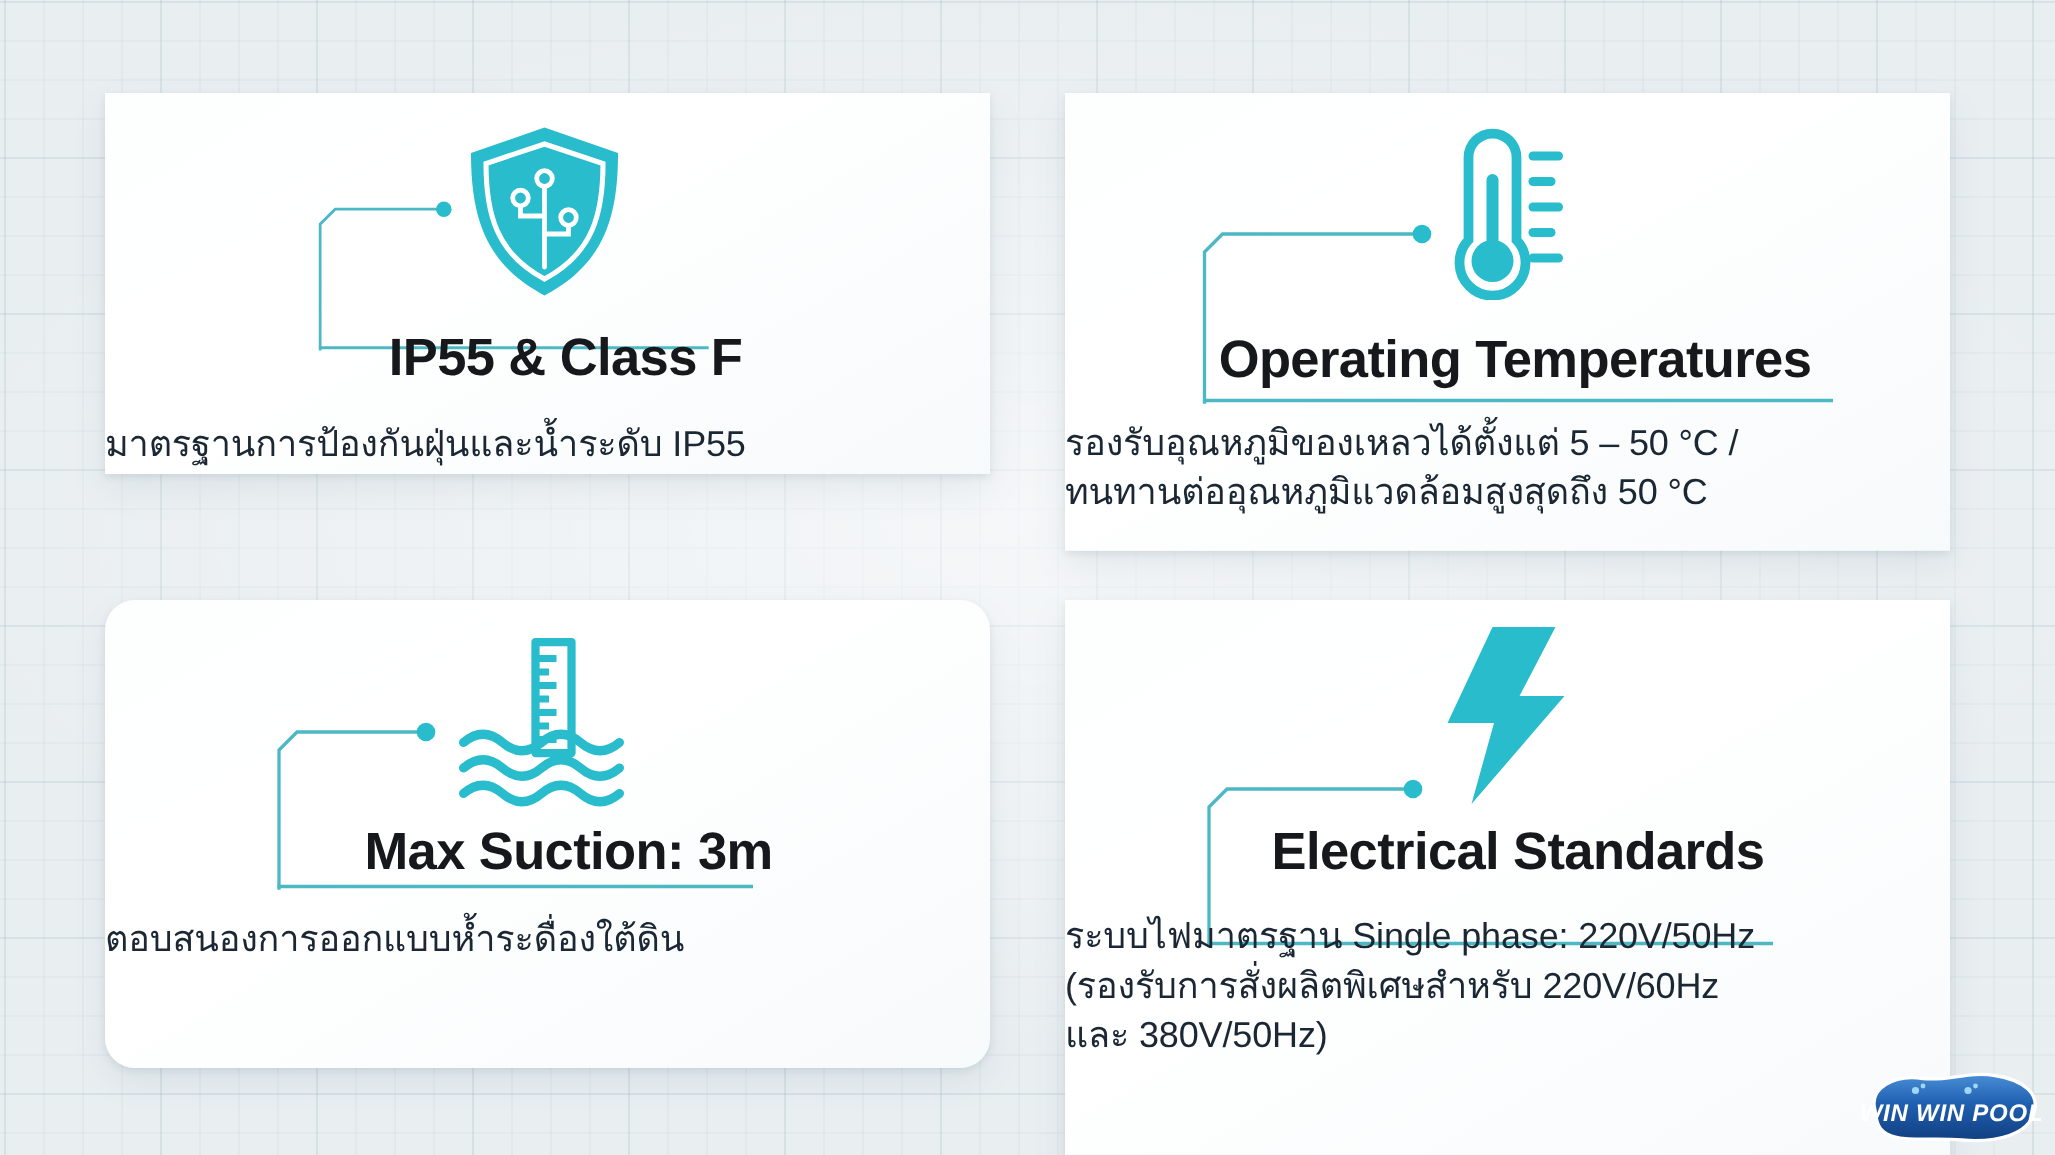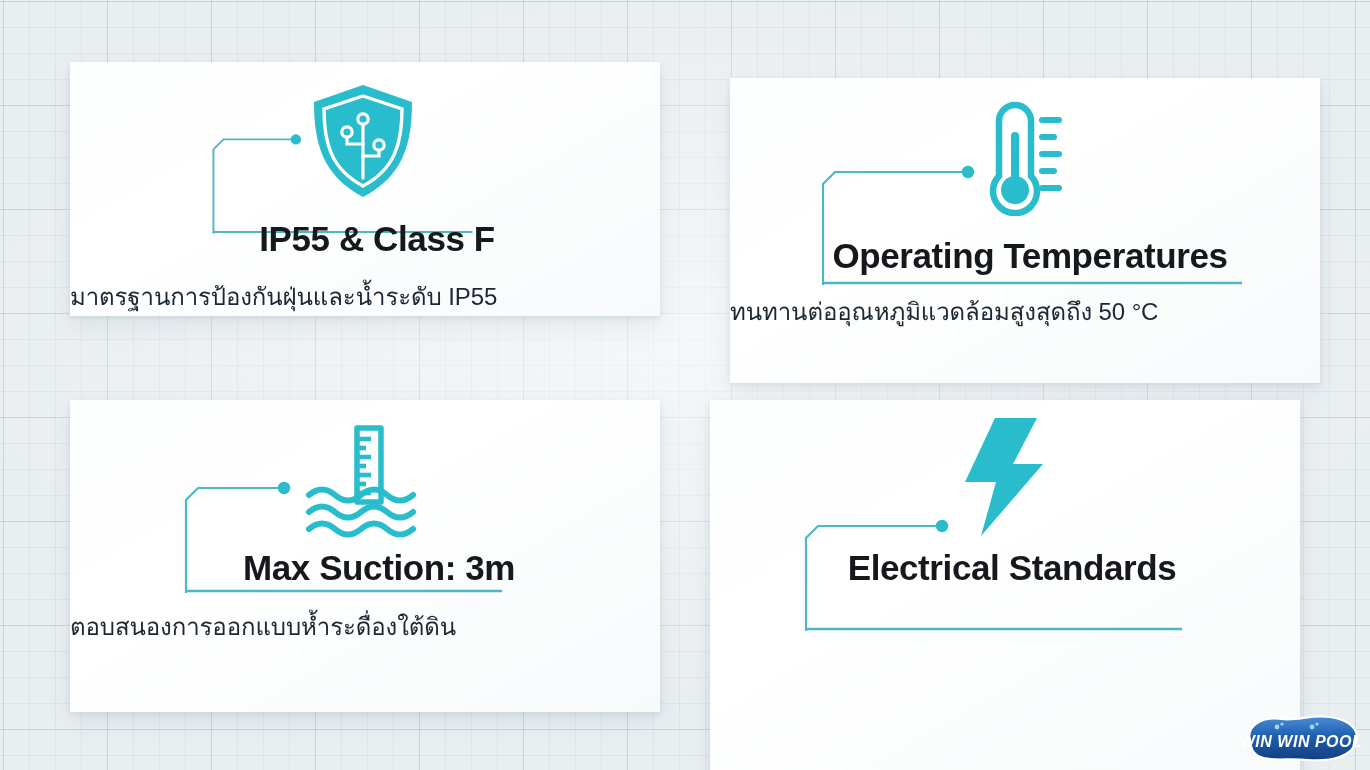--- a/index.html
+++ b/index.html
@@ -50,22 +50,22 @@
   .card {
     position: absolute;
     background: linear-gradient(150deg, #fdfefe 0%, #ffffff 40%, #f7fafb 100%);
     box-shadow:
       0 2px 5px rgba(90,120,135,0.14),
       0 10px 22px rgba(90,120,135,0.10);
     overflow: hidden;
   }
   
   #card-1 { left: 70px;  top: 62px;  width: 590px; height: 254px; }
-  #card-2 { left: 730px; top: 62px;  width: 590px; height: 305px; margin-top: 16px; }
-  #card-3 { left: 70px;  top: 400px; width: 590px; height: 312px; }
+  #card-2 { left: 710px; top: 62px;  width: 590px; height: 305px; }
+  #card-3 { left: 70px;  top: 400px; width: 590px; height: 312px; border-radius: 20px; }
   #card-4 { left: 710px; top: 400px; width: 590px; height: 388px; }
 
   
   .icon-wrap {
     position: absolute;
     top: 22px;
     left: 50%;
     transform: translateX(-50%);
     width: 130px;
     height: 118px;
@@ -193,20 +193,21 @@
           <line x1="79" y1="56" x2="96" y2="56"></line>
           <line x1="79" y1="73" x2="91" y2="73"></line>
           <line x1="79" y1="90" x2="96" y2="90"></line>
         </g>
       </svg>
     </div>
 
     <div class="card-title">Operating Temperatures</div>
 
     <div class="card-desc">
+      <span>รองรับอุณหภูมิของเหลวได้ตั้งแต่ 5 – 50 °C /</span>
       <span>ทนทานต่ออุณหภูมิแวดล้อมสูงสุดถึง 50 °C</span>
     </div>
   </div>
 
   <div class="card" id="card-3">
 
     <svg class="connector" viewBox="0 0 590 312">
       <polyline points="212,88 128,88 116,100 116,192" fill="none" stroke="#4cb8c4" stroke-width="2.2" stroke-linecap="square" stroke-linejoin="miter"></polyline>
       <line x1="115" y1="191" x2="432" y2="191" stroke="#4cb8c4" stroke-width="2.4"></line>
       <circle cx="214" cy="88" r="6.2" fill="#28bccd"></circle>
@@ -250,20 +251,25 @@
     </svg>
 
     <div class="icon-wrap">
       <svg width="104" height="122" viewBox="0 0 104 122">
         <path d="M44 2 L86 2 L62 48 L92 48 L30 120 L45 66 L14 66 Z" fill="#28bccd"></path>
       </svg>
     </div>
 
     <div class="card-title">Electrical Standards</div>
 
+    <div class="card-desc">
+      <span>ระบบไฟมาตรฐาน Single phase: 220V/50Hz</span>
+      <span>(รองรับการสั่งผลิตพิเศษสำหรับ 220V/60Hz</span>
+      <span>และ 380V/50Hz)</span>
+    </div>
   </div>
 
 </div>
 
 <div id="logo">
   <svg width="130" height="56" viewBox="0 0 130 56">
     <defs>
       <linearGradient id="logoGrad" x1="0" y1="0" x2="0" y2="1">
         <stop offset="0%" stop-color="#4a8ed6"></stop>
         <stop offset="45%" stop-color="#1f5fb0"></stop>

